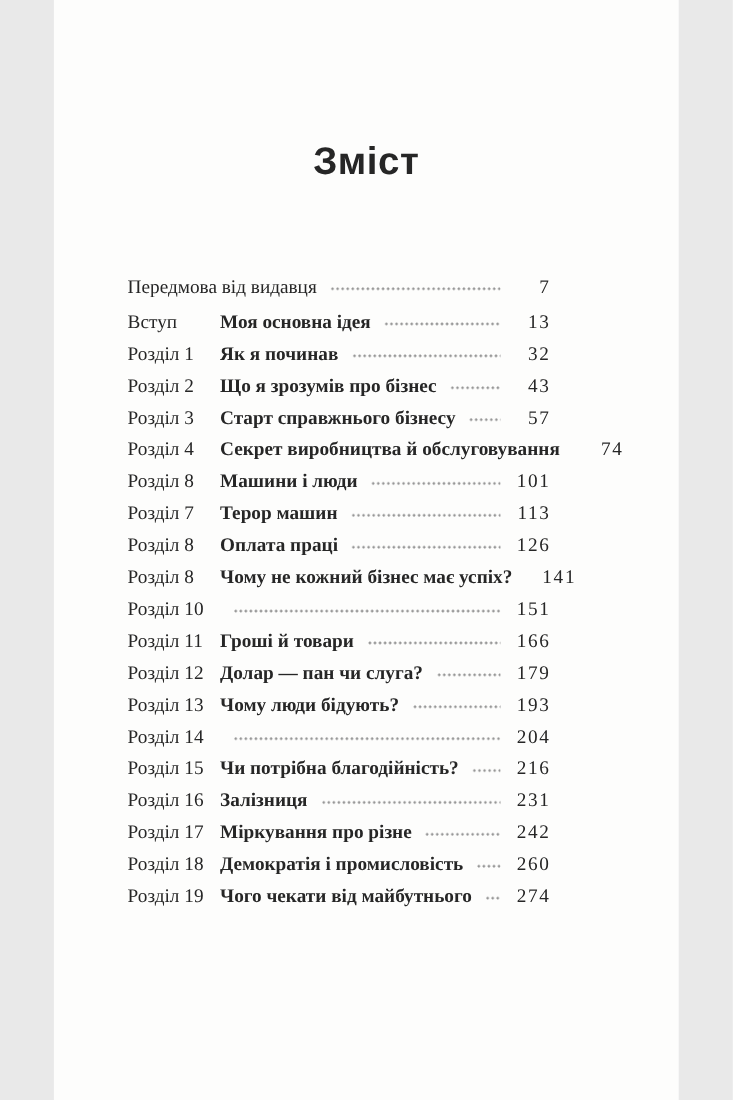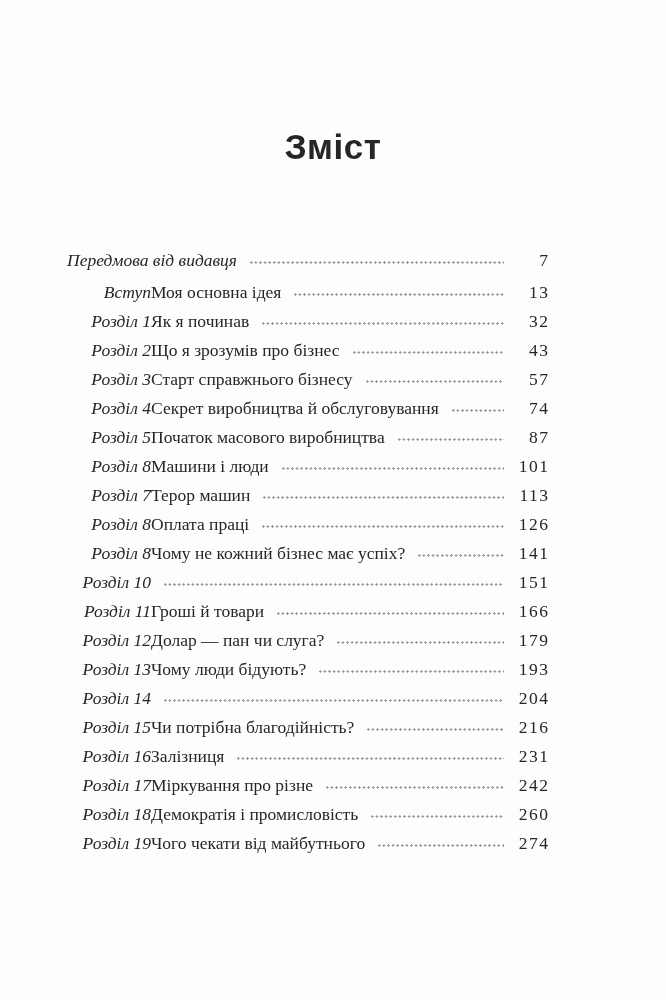--- a/index.html
+++ b/index.html
@@ -2,21 +2,21 @@
 <html lang="uk" style="--text: #262626; --dots: #979797; --bg: #fdfdfc;"><head>
 <meta charset="utf-8">
 <style>
   :root{
     --text:#262626;
     --dots:#979797;
     --bg:#fdfdfc;
   }
   html,body{margin:0;padding:0;background:#e9e9e9;}
   .page{
-    width:666px;height:1000px;
+    width:568px;height:1000px;
     margin:0 auto;
     background:var(--bg);
     color:var(--text);
     font-family:"Liberation Serif","DejaVu Serif",serif;
     overflow:hidden;
     box-sizing:border-box;
   }
   .title{
     font-family:"Liberation Sans","DejaVu Sans",sans-serif;
     font-weight:700;
@@ -31,27 +31,26 @@
   }
   .row{
     display:flex;
     align-items:center;
     height:29px;
     font-size:17.5px;
     white-space:nowrap;
   }
   .row.preface{margin-bottom:3px;}
   .label{
-    font-style:italic;
     min-width:84px;
     flex-shrink:0;
-    text-align:right;
   }
   .entry-title{
     flex-shrink:0;
+    font-weight:bold;
   }
   .leader{
     flex:1 1 auto;
     align-self:center;
     height:3px;
     margin:4px 2px 0 12px;
     background-image:radial-gradient(circle, var(--dots) 1.05px, rgba(0,0,0,0) 1.35px);
     background-size:4.6px 3px;
     background-position:left center;
     background-repeat:repeat-x;
@@ -98,26 +97,20 @@
     <span class="label">Розділ 3</span>
     <span class="entry-title">Старт справжнього бізнесу</span>
     <span class="leader"></span>
     <span class="pagenum">57</span>
   </div>
       <div class="row">
     <span class="label">Розділ 4</span>
     <span class="entry-title">Секрет виробництва й обслуговування</span>
     <span class="leader"></span>
     <span class="pagenum">74</span>
-  </div>
-      <div class="row">
-    <span class="label">Розділ 5</span>
-    <span class="entry-title">Початок масового виробництва</span>
-    <span class="leader"></span>
-    <span class="pagenum">87</span>
   </div>
       <div class="row">
     <span class="label">Розділ 8</span>
     <span class="entry-title">Машини і люди</span>
     <span class="leader"></span>
     <span class="pagenum">101</span>
   </div>
       <div class="row">
     <span class="label">Розділ 7</span>
     <span class="entry-title">Терор машин</span>

